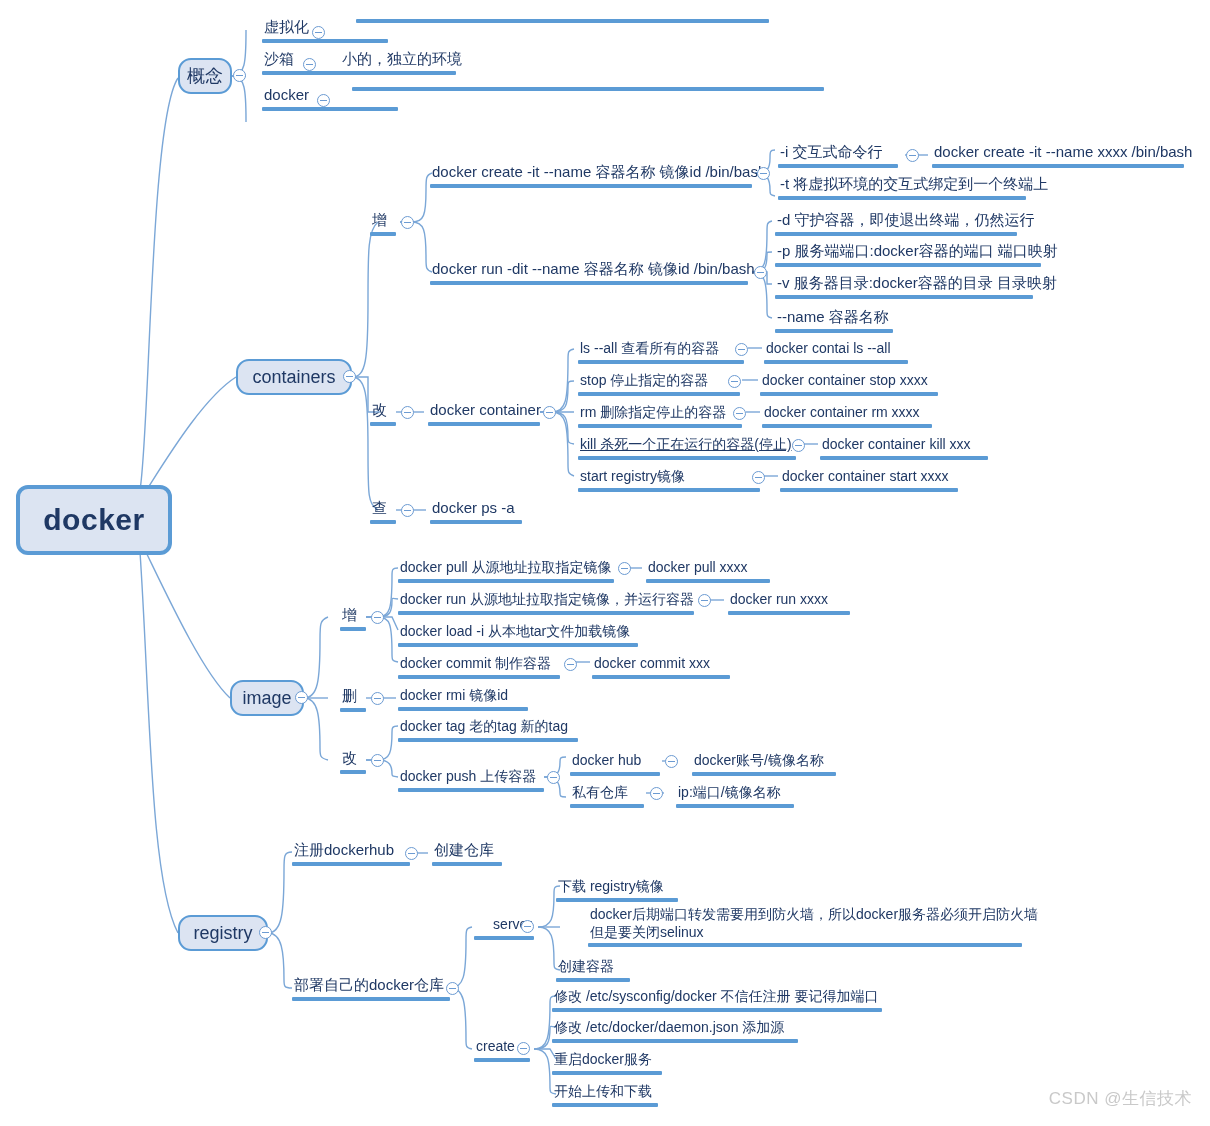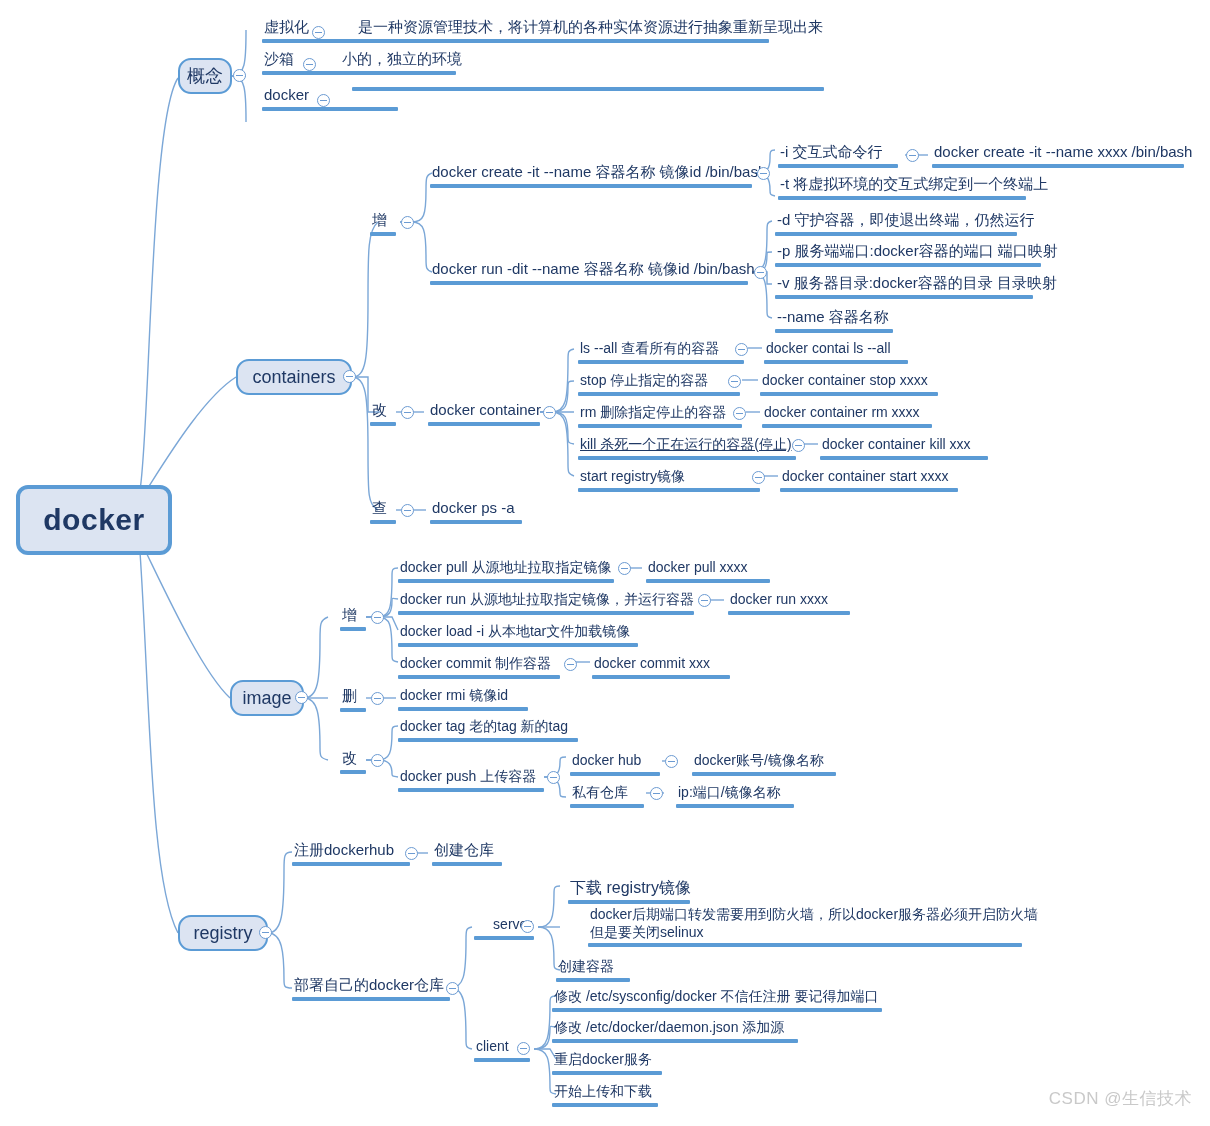--- a/index.html
+++ b/index.html
@@ -192,21 +192,20 @@
     <span>概念</span>
   </div>
   <div class="toggle" style="left:233px;top:69px;"></div>
 
   <div class="tnode" style="left:262px;top:18px;font-size:15px;">
     <span class="txt">虚拟化</span>
     <span class="ul" style="width:126px;"></span>
   </div>
   <div class="toggle" style="left:312px;top:26px;"></div>
   <div class="tnode" style="left:356px;top:18px;font-size:15px;">
-    <span class="txt">是一种资源管理技术，将计算机的各种实体资源进行抽象重新呈现出来</span>
     <span class="ul" style="width:413px;"></span>
   </div>
 
   <div class="tnode" style="left:262px;top:50px;font-size:15px;">
     <span class="txt">沙箱</span>
     <span class="ul" style="width:102px;"></span>
   </div>
   <div class="toggle" style="left:303px;top:58px;"></div>
   <div class="tnode" style="left:340px;top:50px;font-size:15px;">
     <span class="txt">小的，独立的环境</span>
@@ -461,38 +460,38 @@
     <span class="ul" style="width:158px;"></span>
   </div>
   <div class="toggle" style="left:446px;top:982px;"></div>
 
   <div class="tnode" style="left:474px;top:916px;font-size:14px;text-align:right;">
     <span class="txt">server</span>
     <span class="ul" style="width:60px;"></span>
   </div>
   <div class="toggle" style="left:521px;top:920px;"></div>
 
-  <div class="tnode" style="left:556px;top:878px;font-size:16px;padding-left:12px;">
+  <div class="tnode" style="left:556px;top:878px;font-size:14px;">
     <span class="txt">下载 registry镜像</span>
     <span class="ul" style="width:122px;"></span>
   </div>
 
   <div class="tnode two" style="left:556px;top:906px;font-size:14px;margin-left:32px;">
     <span class="txt">docker后期端口转发需要用到防火墙，所以docker服务器必须开启防火墙
 但是要关闭selinux</span>
     <span class="ul" style="width:434px;"></span>
   </div>
 
   <div class="tnode" style="left:556px;top:958px;font-size:14px;">
     <span class="txt">创建容器</span>
     <span class="ul" style="width:74px;"></span>
   </div>
 
   <div class="tnode" style="left:474px;top:1038px;font-size:14px;">
-    <span class="txt">client</span>
+    <span class="txt">create</span>
     <span class="ul" style="width:56px;"></span>
   </div>
   <div class="toggle" style="left:517px;top:1042px;"></div>
 
   <div class="tnode" style="left:552px;top:988px;font-size:14px;">
     <span class="txt">修改 /etc/sysconfig/docker 不信任注册 要记得加端口</span>
     <span class="ul" style="width:330px;"></span>
   </div>
 
   <div class="tnode" style="left:552px;top:1019px;font-size:14px;">

